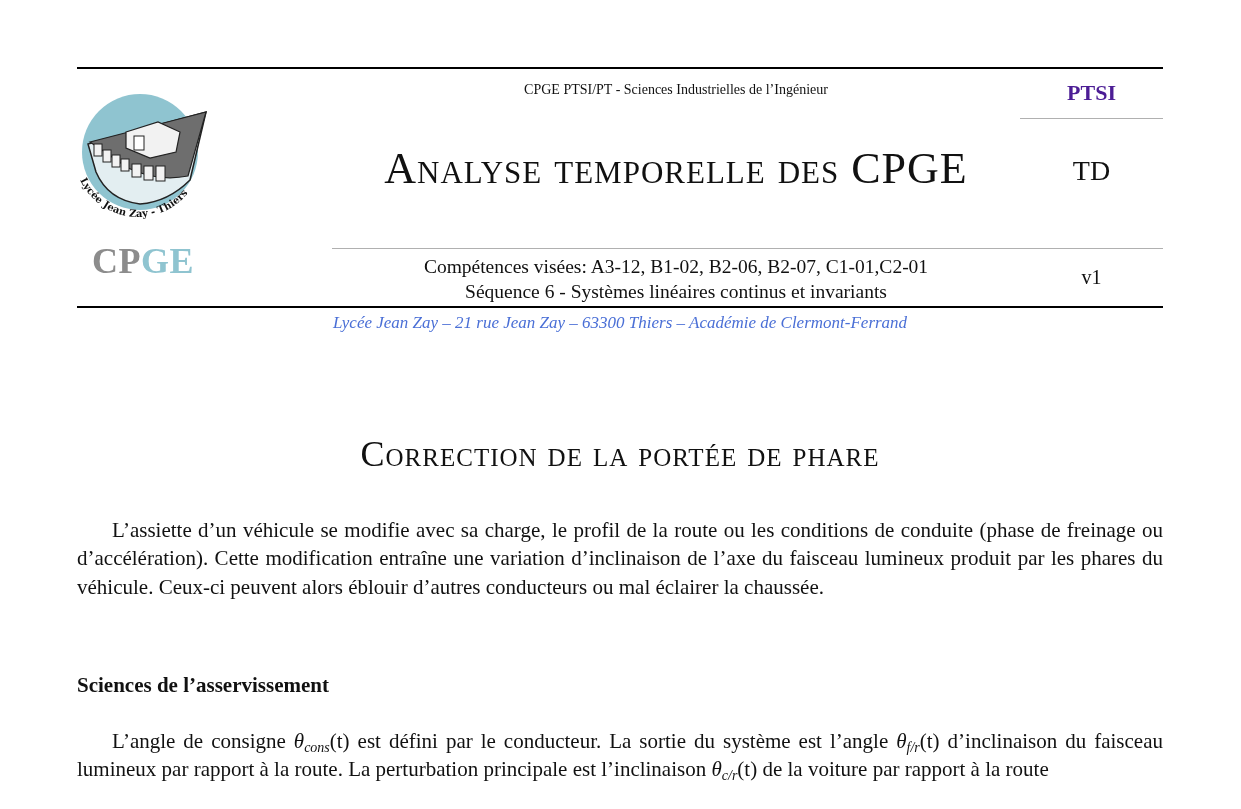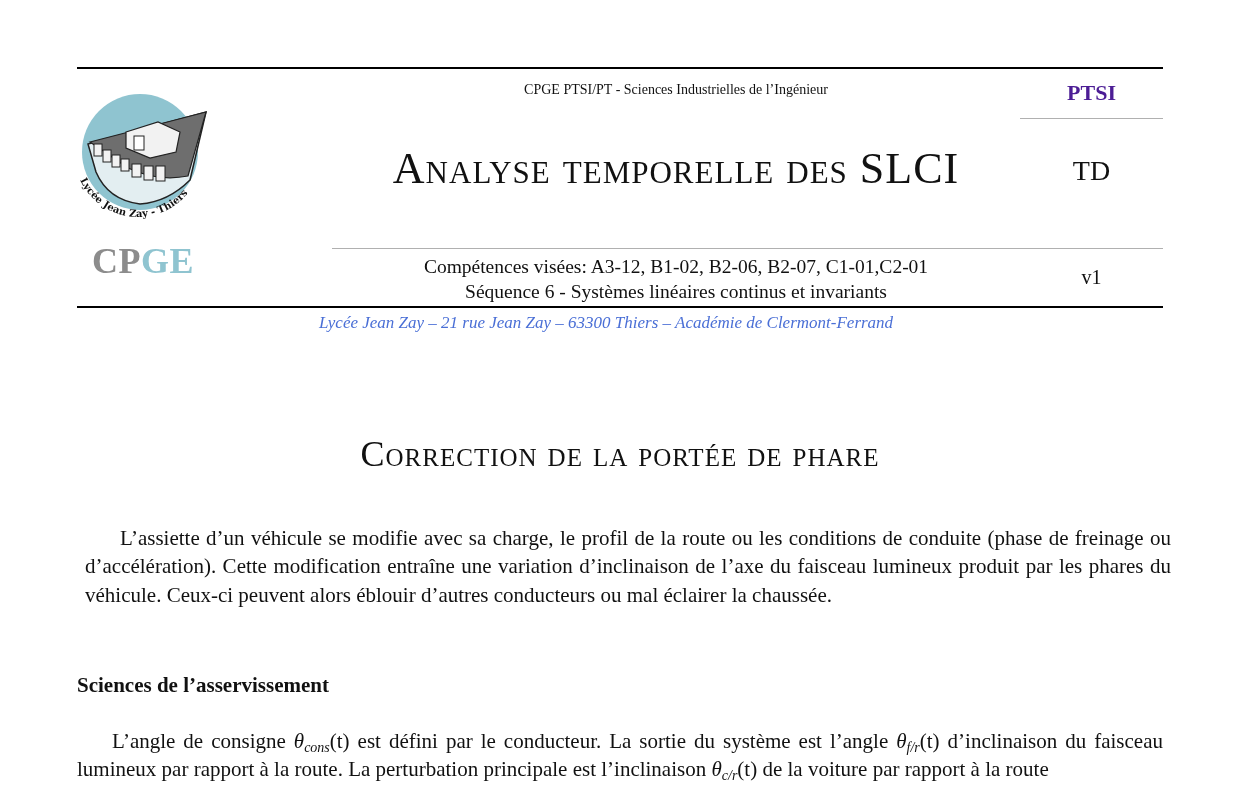--- a/index.html
+++ b/index.html
@@ -105,21 +105,21 @@
       position: absolute;
       left: 1020px;
       width: 143px;
       top: 266px;
       text-align: center;
       font-family: "Liberation Serif", serif;
       font-size: 20px;
     }
     .hdr-address {
       position: absolute;
-      left: 63px;
+      left: 77px;
       width: 1086px;
       top: 313px;
       text-align: center;
       font-family: "Liberation Serif", serif;
       font-style: italic;
       font-size: 17px;
       color: #4a6fd6;
     }
     .doc-title {
       position: absolute;
@@ -187,39 +187,39 @@
         <path id="ringPath" d="M2 88 A64 64 0 0 0 124 60"></path>
       </defs>
     </svg>
   </div>
 
   <div class="cpge">
     <span class="cp">CP</span><span class="ge">GE</span>
   </div>
 
   <div class="hdr-sub">CPGE PTSI/PT - Sciences Industrielles de l’Ingénieur</div>
-  <div class="hdr-title">Analyse temporelle des SLCI</div>
+  <div class="hdr-title">Analyse temporelle des CPGE</div>
 
   <div class="hdr-class">PTSI</div>
   <div class="rule-thin" style="left:1020px; width:143px; top:118px;"></div>
   <div class="hdr-type">TD</div>
 
   <div class="rule-thin" style="left:332px; width:831px; top:248px;"></div>
 
   <div class="hdr-comp">
     <div>Compétences visées: A3-12, B1-02, B2-06, B2-07, C1-01,C2-01</div>
     <div>Séquence 6 - Systèmes linéaires continus et invariants</div>
   </div>
   <div class="hdr-version">v1</div>
 
   <div class="rule-thick" style="top:306px;"></div>
 
   <div class="hdr-address">Lycée Jean Zay – 21 rue Jean Zay – 63300 Thiers – Académie de Clermont-Ferrand</div>
 
   <div class="doc-title">Correction de la portée de phare</div>
 
-  <p class="para p1" style="margin:8px;">L’assiette d’un véhicule se modifie avec sa charge, le profil de la route ou les conditions de conduite (phase de freinage ou d’accélération). Cette modification entraîne une variation d’inclinaison de l’axe du faisceau lumineux produit par les phares du véhicule. Ceux-ci peuvent alors éblouir d’autres conducteurs ou mal éclairer la chaussée.</p>
+  <p class="para p1" style="margin:0;">L’assiette d’un véhicule se modifie avec sa charge, le profil de la route ou les conditions de conduite (phase de freinage ou d’accélération). Cette modification entraîne une variation d’inclinaison de l’axe du faisceau lumineux produit par les phares du véhicule. Ceux-ci peuvent alors éblouir d’autres conducteurs ou mal éclairer la chaussée.</p>
 
   <div class="section-head">Sciences de l’asservissement</div>
 
   <p class="para p2" style="margin:0;"><span>L’angle de consigne </span><span class="math"><span>θ</span><sub>cons</sub><span class="up">(t)</span></span><span> est défini par le conducteur. La sortie du système est l’angle </span><span class="math"><span>θ</span><sub>f/r</sub><span class="up">(t)</span></span><span> d’inclinaison du faisceau lumineux par rapport à la route. La perturbation principale est l’inclinaison </span><span class="math"><span>θ</span><sub>c/r</sub><span class="up">(t)</span></span><span> de la voiture par rapport à la route</span></p>
 
 </div>
 
 </body></html>

